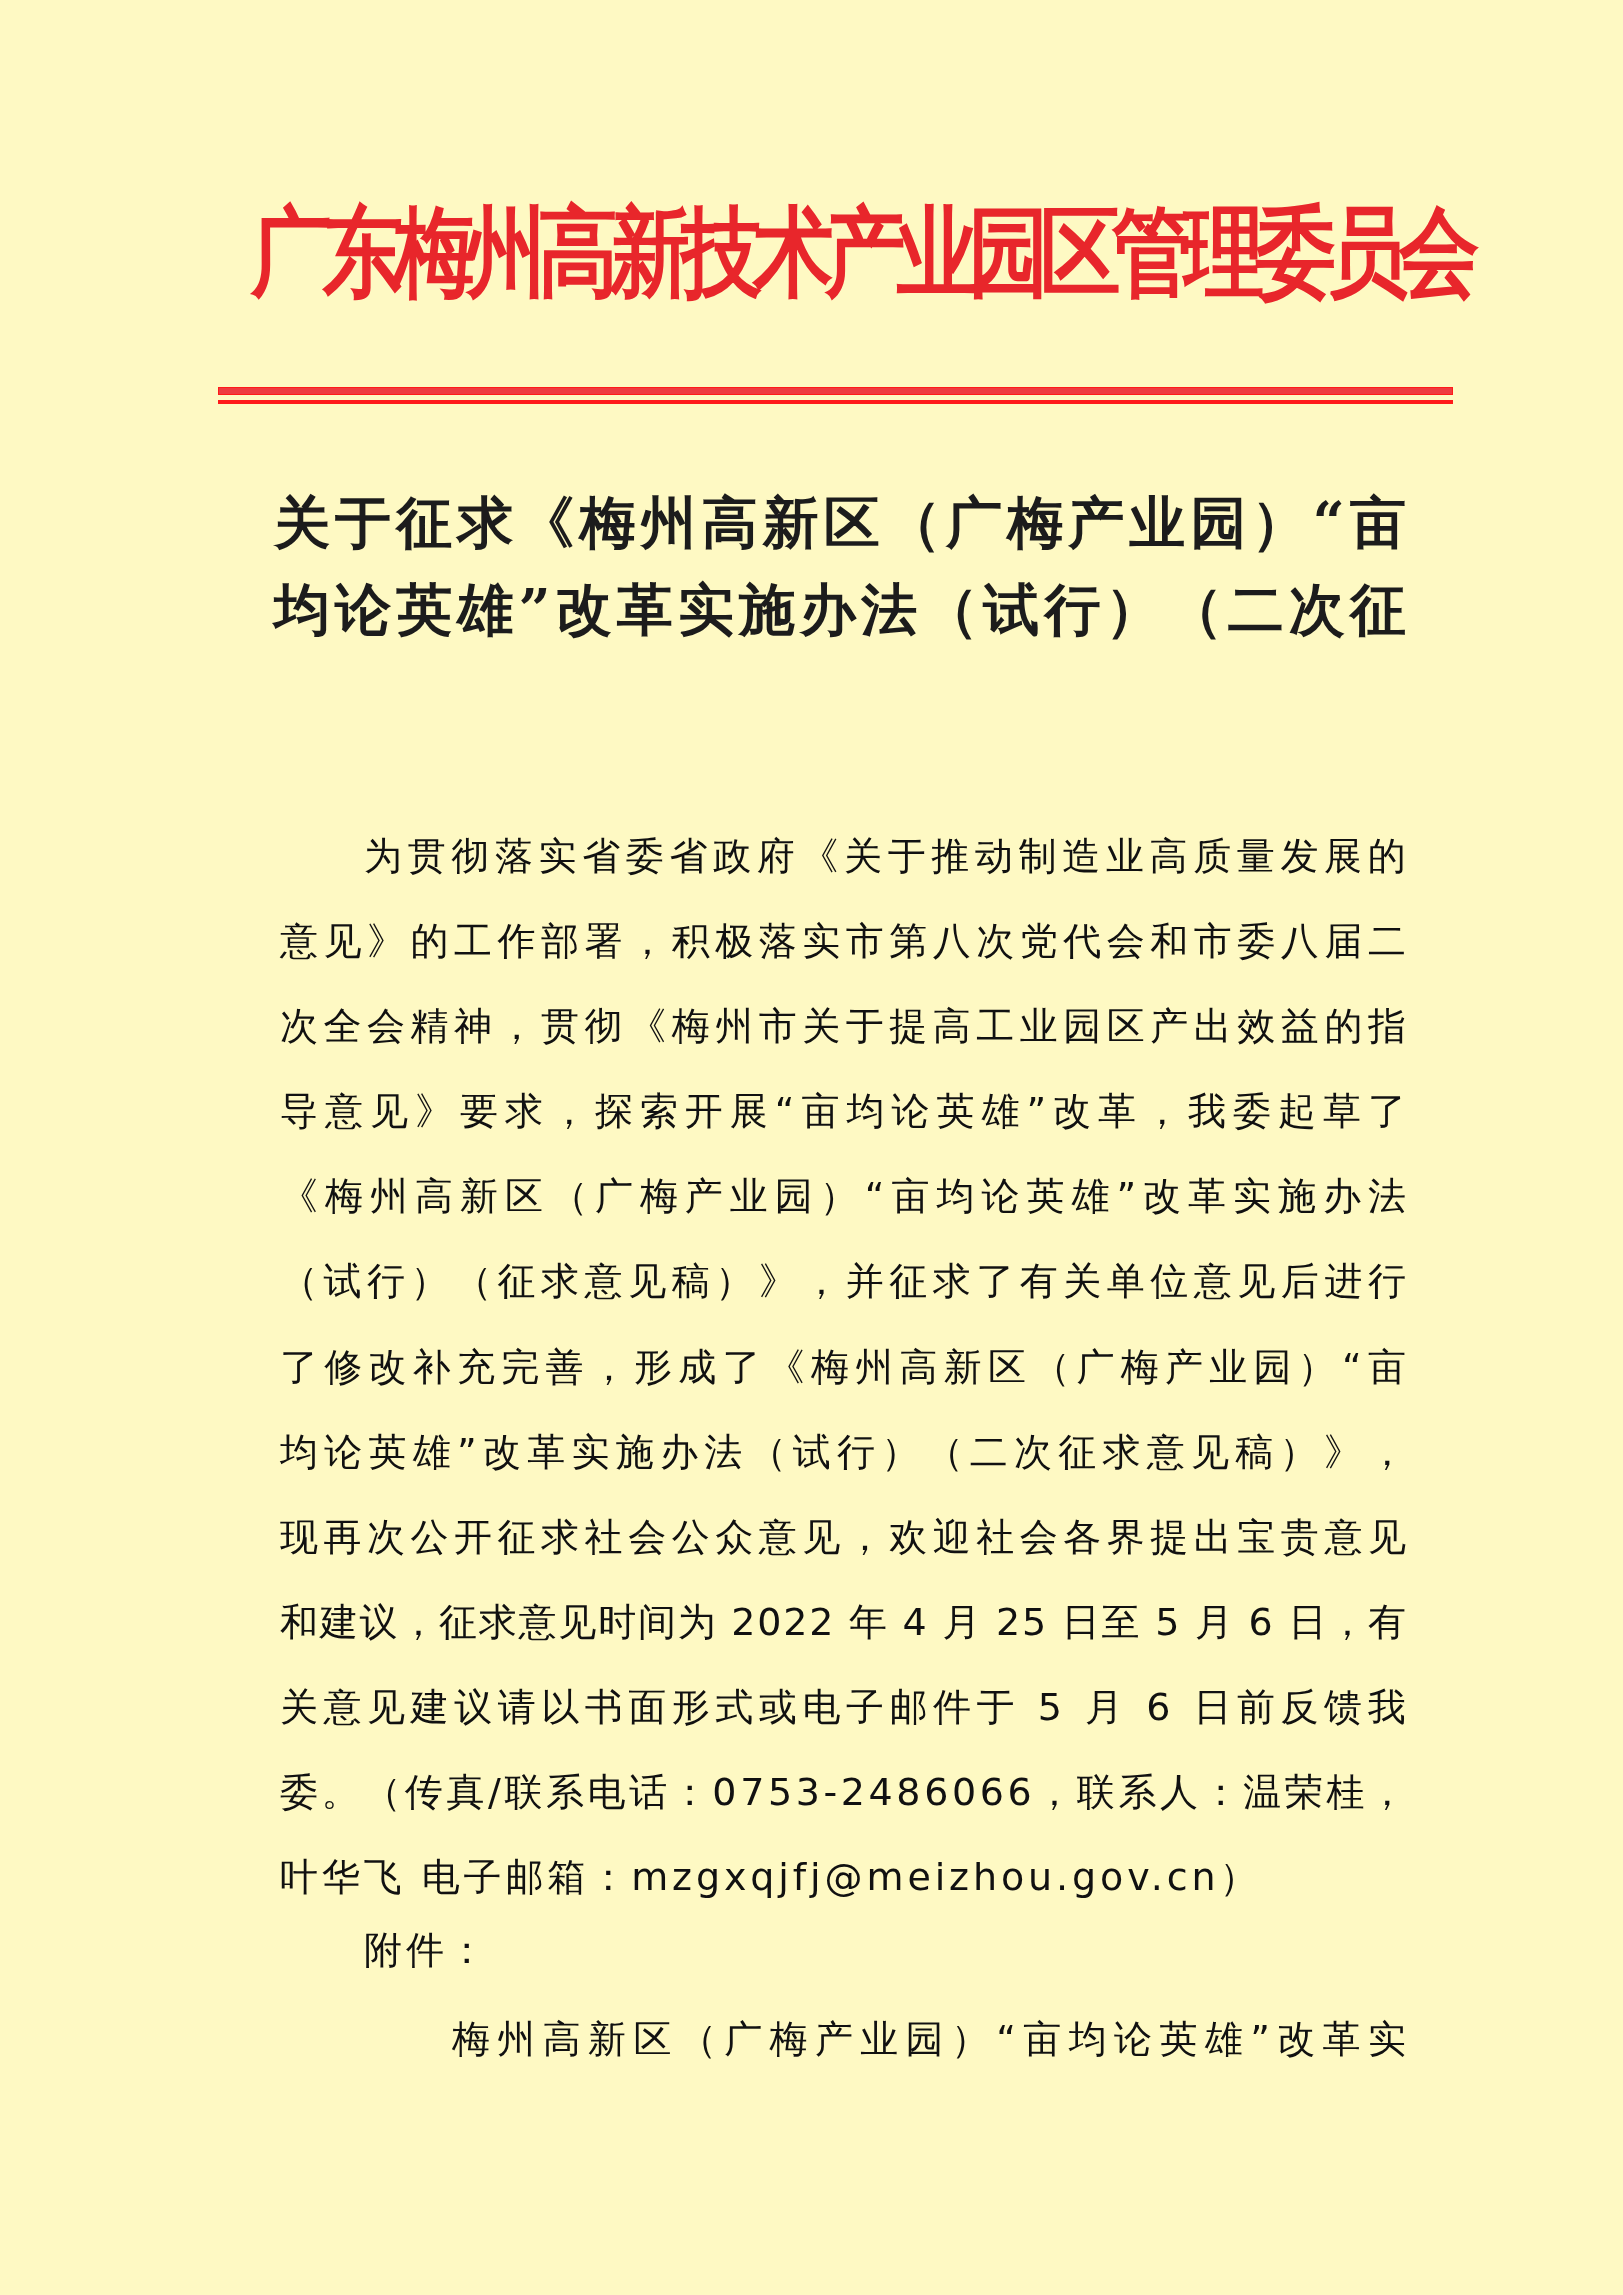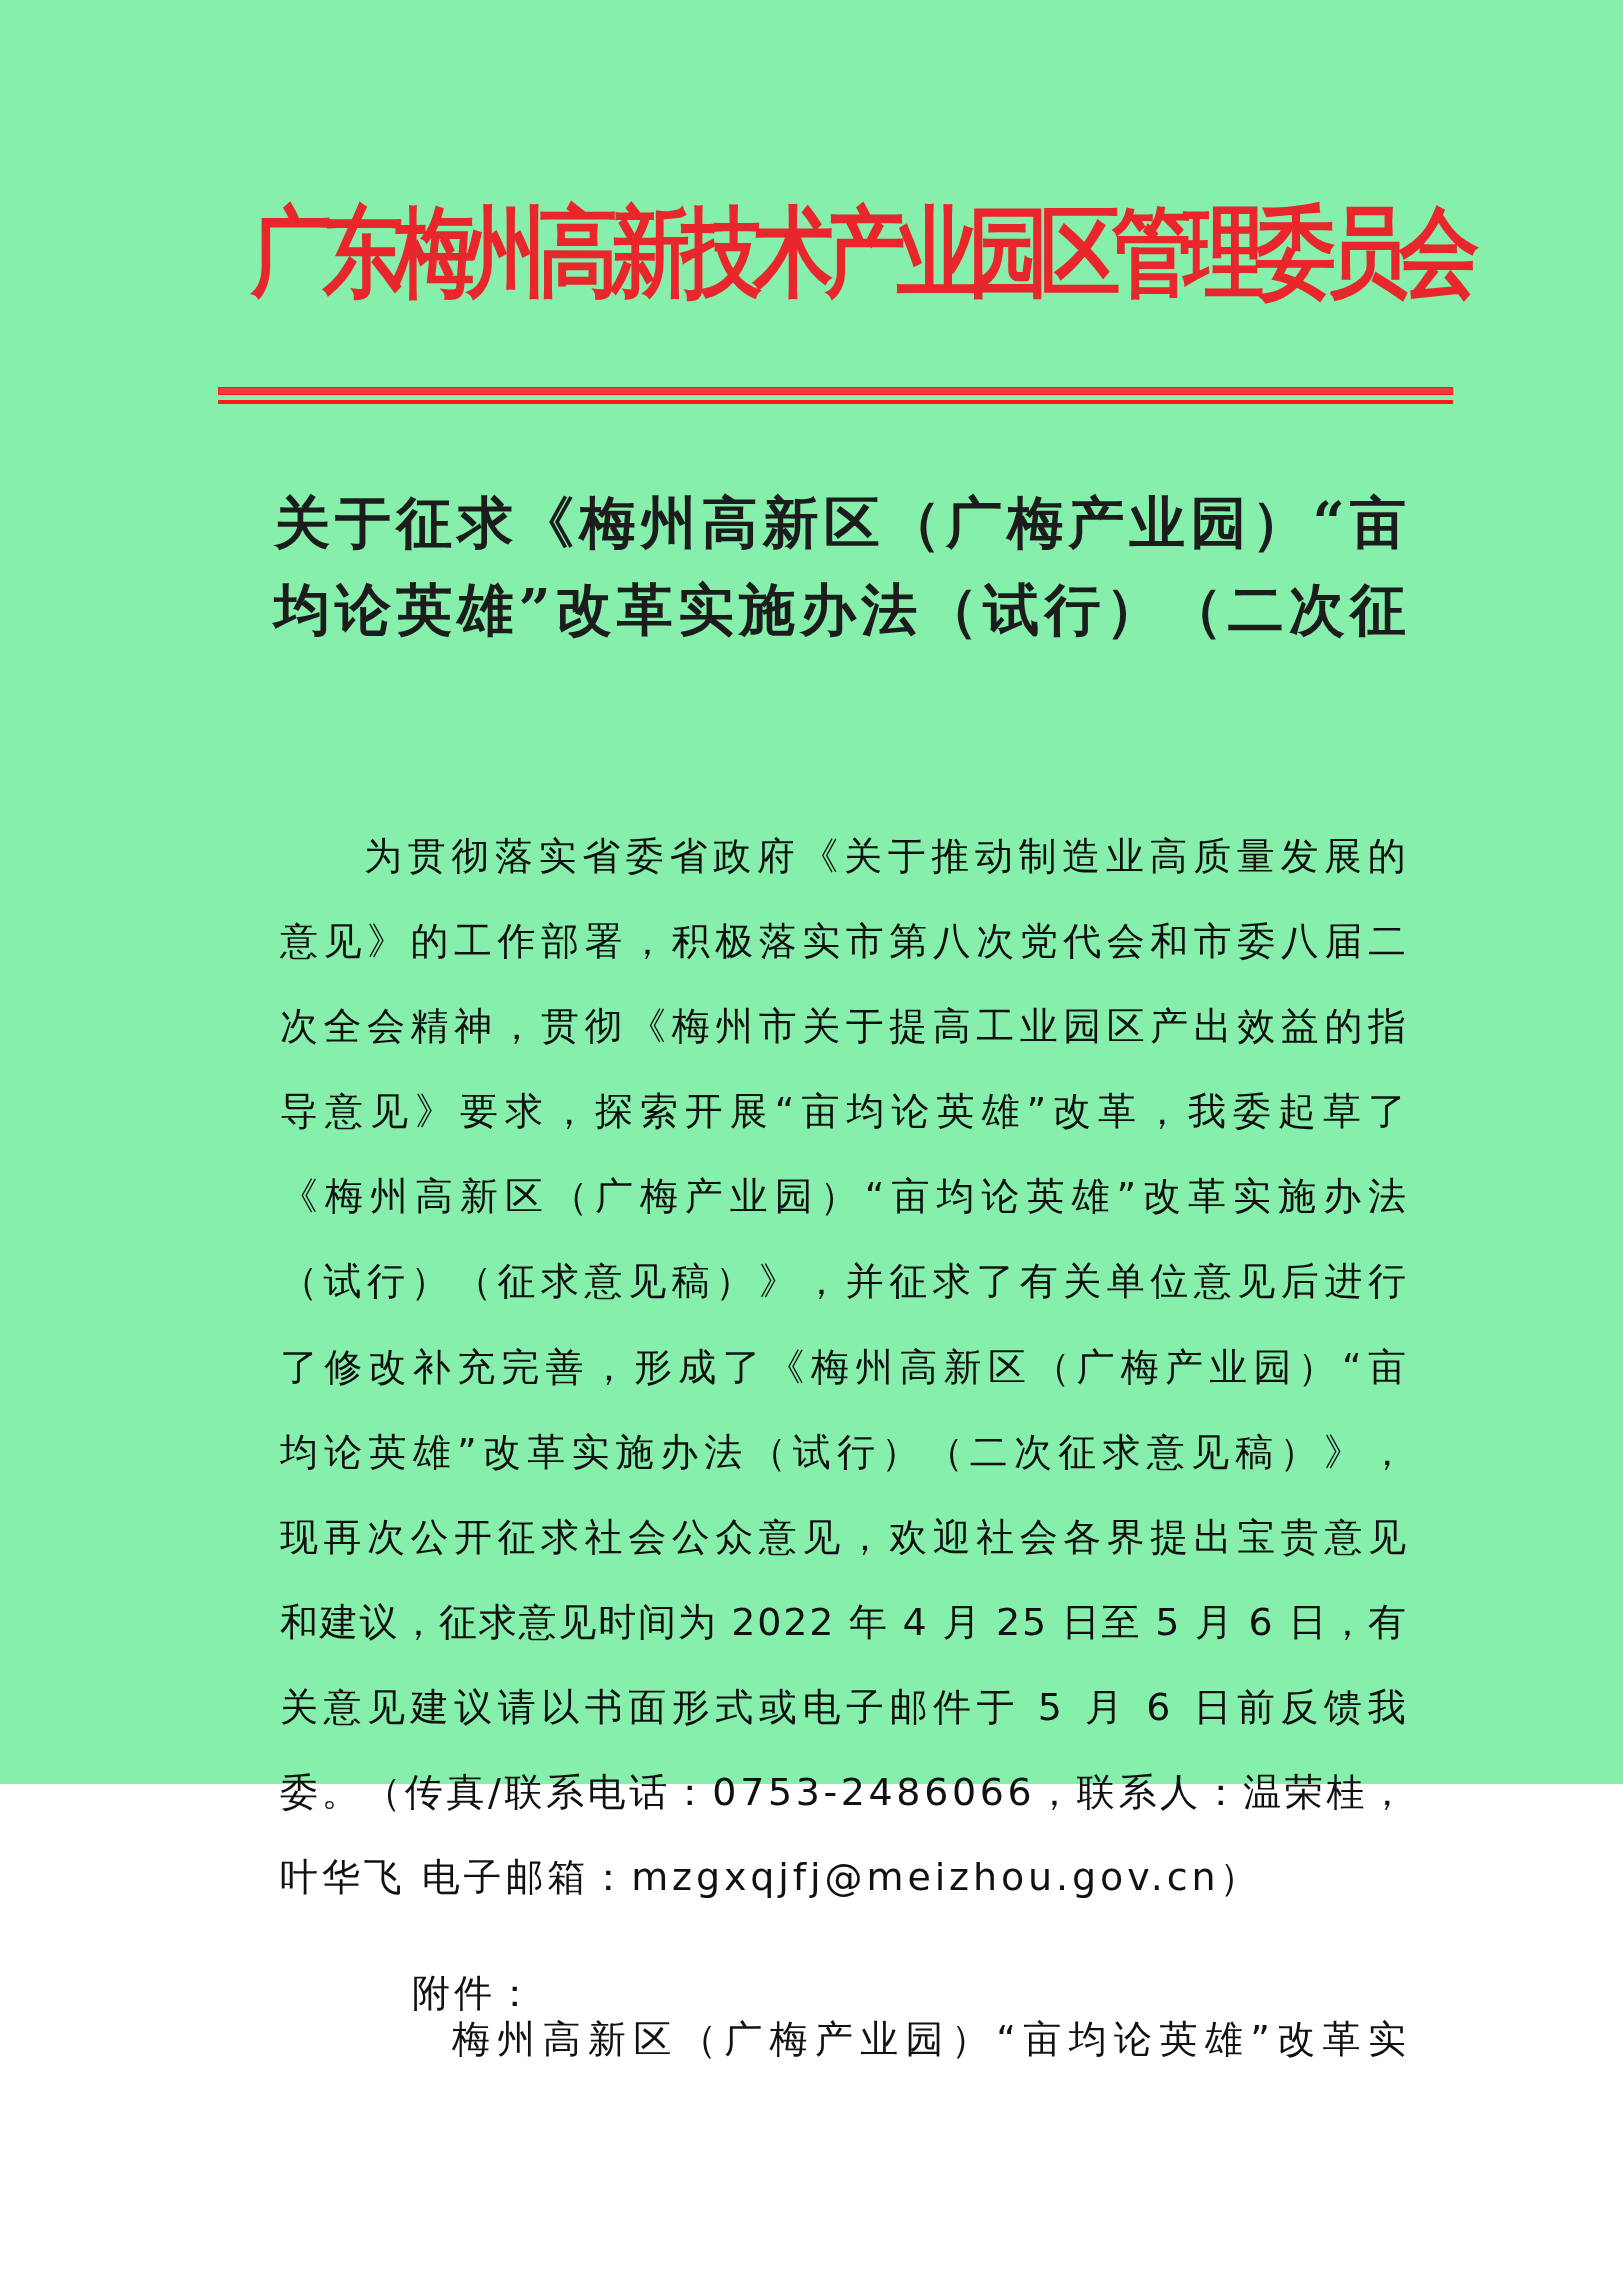--- a/index.html
+++ b/index.html
@@ -10,22 +10,22 @@
   body {
     width: 1623px;
     height: 2295px;
     position: relative;
     overflow: hidden;
   }
   .page {
     position: absolute;
     left: 0; top: 0;
     width: 1623px;
-    height: 1784px;
-    background: #86efac;
+    height: 2295px;
+    background: #fef9c3;
   }
   
   .letterhead {
     position: absolute;
     left: 251px;
     top: 196px;
     width: 1178px;
     height: 111px;
     color: #e8262b;
     font-family: "DejaVu Serif", "Liberation Serif", serif;
@@ -501,21 +501,21 @@
       <span>系</span>
       <span>人</span>
       <span>：</span>
       <span>温</span>
       <span>荣</span>
       <span>桂</span>
       <span>，</span>
     </div>
   <div class="body-line ragged" style="top:1851px;">叶华飞  电子邮箱：mzgxqjfj@meizhou.gov.cn）</div>
 
-  <div class="body-line indent2 ragged" style="top:1967px;margin-left:48px;">附件：</div>
+  <div class="body-line indent2 ragged" style="top:1924px;">附件：</div>
   <div class="body-line indent4" style="top: 2013px; display: flex; justify-content: space-between; align-items: center;">
       <span>梅</span>
       <span>州</span>
       <span>高</span>
       <span>新</span>
       <span>区</span>
       <span>（</span>
       <span>广</span>
       <span>梅</span>
       <span>产</span>

